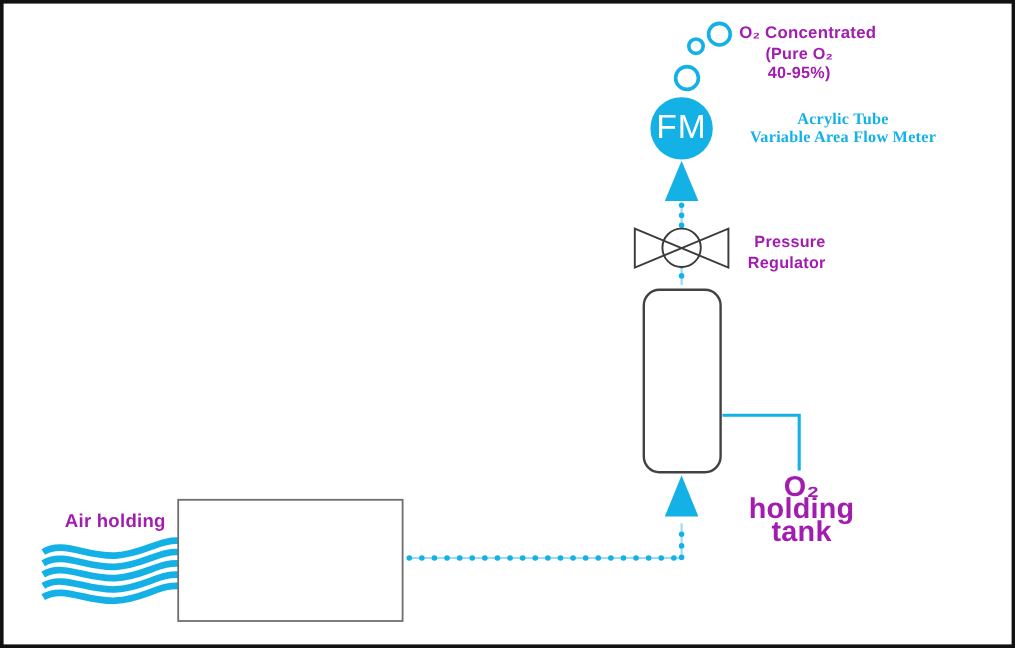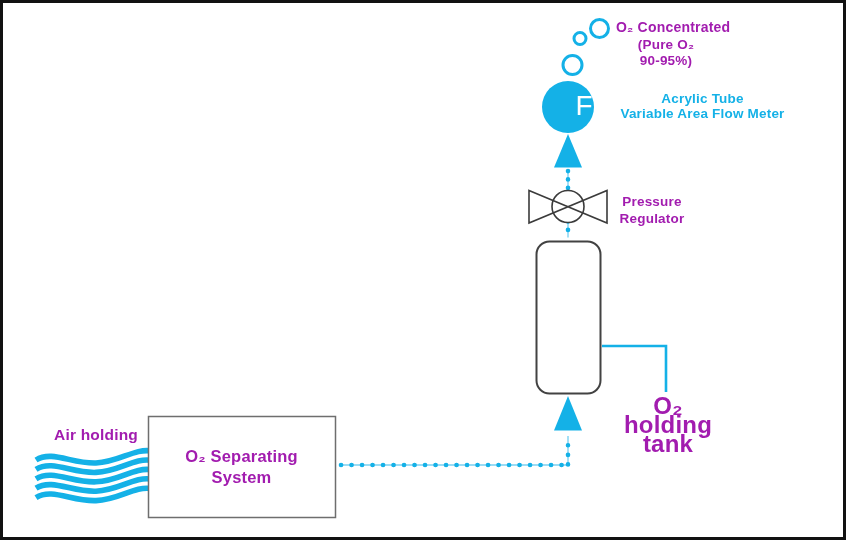--- a/index.html
+++ b/index.html
@@ -24,28 +24,28 @@
     white-space:pre-line;
     letter-spacing:0.2px;
   }
   .lbl-air{left:54px;top:426px;font-size:15.5px;}
   .lbl-sep{
     left:148px;top:416px;width:187px;height:101px;
     display:flex;align-items:center;justify-content:center;
     text-align:center;font-size:16.5px;line-height:21px;
   }
   .lbl-holding{left:606px;top:396px;width:124px;text-align:center;font-size:24px;line-height:19px;}
-  .lbl-pressure{left:616px;top:194px;width:72px;text-align:center;font-size:13.5px;line-height:16.5px;}
+  .lbl-pressure{left:616px;top:194px;width:72px;text-align:right;font-size:13.5px;line-height:16.5px;}
   .lbl-conc{left:616px;top:19px;font-size:14px;}
   .lbl-pure{left:616px;top:37px;width:100px;text-align:center;font-size:13.5px;line-height:15.5px;}
-  .lbl-acrylic{left:600px;top:92px;width:205px;text-align:center;font-size:13.5px;line-height:14.5px;color:#14b1e7;}
+  .lbl-acrylic{left:600px;top:92px;width:205px;text-align:center;font-size:13.5px;line-height:14.5px;color:#14b1e7;font-family:Liberation Serif, serif;}
   .lbl-fm{
-    left:542px;top:92px;width:52px;text-align:right;
+    left:542px;top:92px;width:52px;text-align:center;
     font-size:28px;line-height:28px;font-weight:400;
-    color:#ffffff;letter-spacing:1px;padding-left:24px;
+    color:#ffffff;letter-spacing:1px;
   }
 </style>
 </head>
 <body>
 
 <div class="canvas">
 
   <svg class="diagram-svg" width="846" height="540" viewBox="0 0 846 540">
 
     <g stroke="#14b1e7" stroke-width="5.6" fill="none" stroke-linecap="butt">
@@ -86,33 +86,31 @@
 
     <g fill="none" stroke="#14b1e7" stroke-width="3">
       <circle cx="572.5" cy="65" r="9.5"></circle>
       <circle cx="580" cy="38.5" r="6"></circle>
       <circle cx="599.5" cy="28.5" r="9"></circle>
     </g>
   </svg>
 
   <div class="lbl lbl-air">Air holding</div>
 
-  <div class="lbl lbl-sep">O₂ Separating
-System</div>
 
   <div class="lbl lbl-holding">O₂ holding
 tank</div>
 
   <div class="lbl lbl-pressure">Pressure
 Regulator</div>
 
   <div class="lbl lbl-fm">FM</div>
 
   <div class="lbl lbl-acrylic">Acrylic Tube
 Variable Area Flow Meter</div>
 
   <div class="lbl lbl-conc">O₂ Concentrated</div>
 
   <div class="lbl lbl-pure">(Pure O₂
-90-95%)</div>
+40-95%)</div>
 
   <div class="frame"></div>
 </div>
 
 </body></html>

